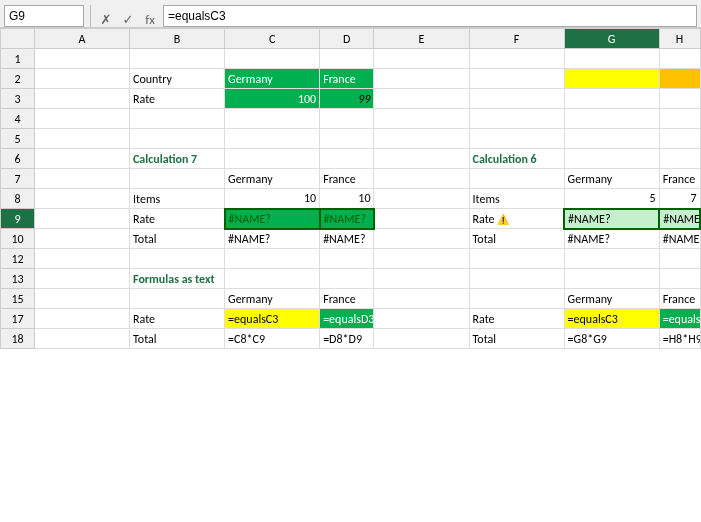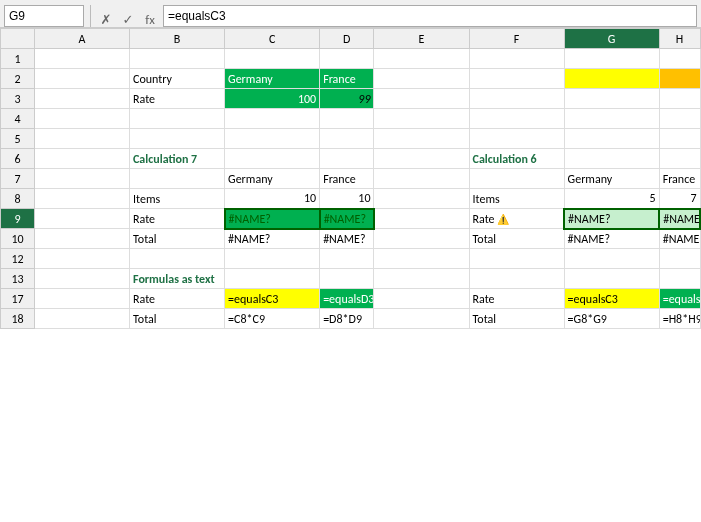--- a/index.html
+++ b/index.html
@@ -297,20 +297,31 @@
         <td class="cell teal-text">Formulas as text</td>
         <td class="cell"></td>
         <td class="cell"></td>
         <td class="cell"></td>
         <td class="cell"></td>
         <td class="cell"></td>
         <td class="cell"></td>
       </tr>
 
 
+      <tr>
+        <td class="row-header">15</td>
+        <td class="cell"></td>
+        <td class="cell"></td>
+        <td class="cell bold">Germany</td>
+        <td class="cell bold">France</td>
+        <td class="cell"></td>
+        <td class="cell"></td>
+        <td class="cell bold">Germany</td>
+        <td class="cell bold">France</td>
+      </tr>
 
 
       <tr>
         <td class="row-header">17</td>
         <td class="cell"></td>
         <td class="cell">Rate</td>
         <td class="cell" style="background:#ffff00;">=equalsC3</td>
         <td class="cell" style="background:#00b050;color:white;">=equalsD3</td>
         <td class="cell"></td>
         <td class="cell">Rate</td>

